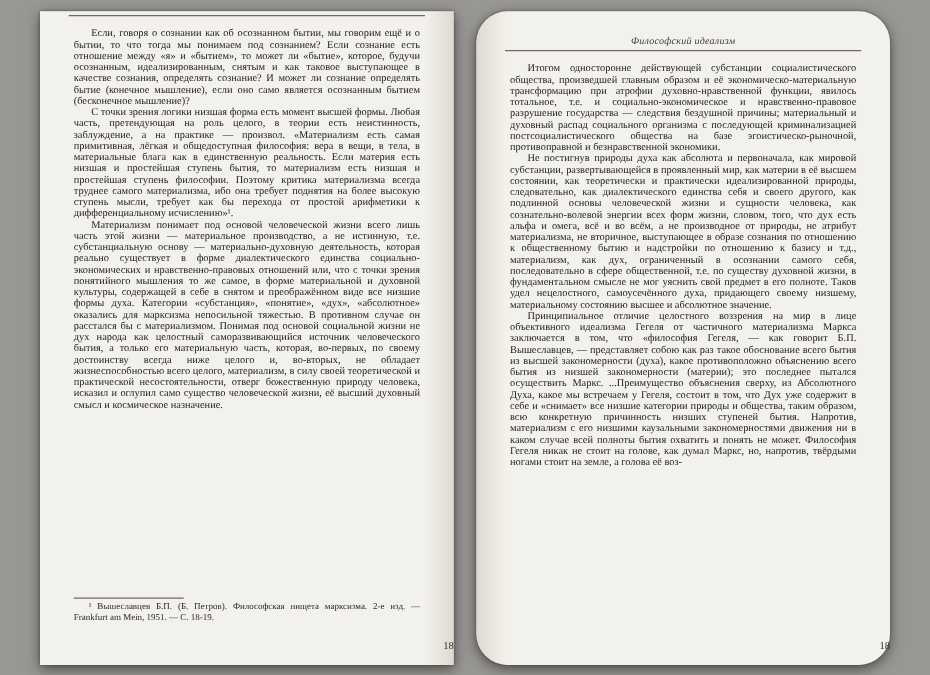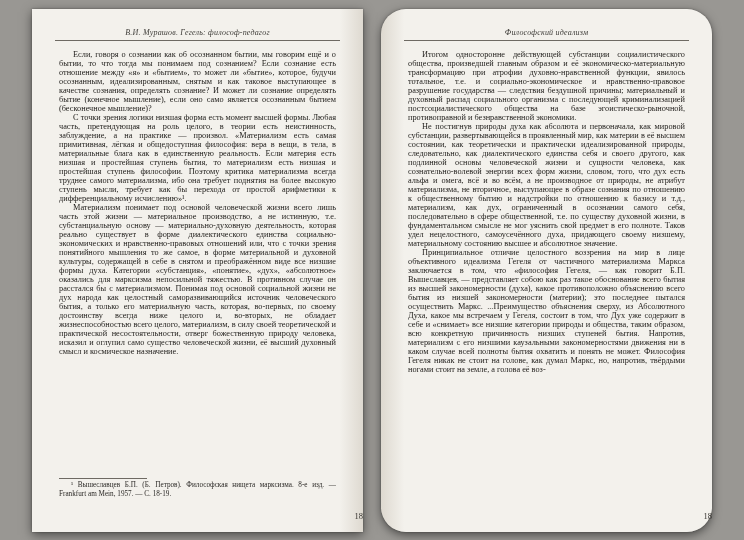--- a/index.html
+++ b/index.html
@@ -87,30 +87,29 @@
     font-size: 8.5px;
     color: #34322e;
   }
 </style>
 </head>
 <body>
 
 <div class="spread">
 
   <div class="page left">
-    <div class="running-head">В.И. Мурашов. Гегель: философ-педагог</div>
     <div class="head-rule"></div>
     <div class="body-text">
       <p class="para">Если, говоря о сознании как об осознанном бытии, мы говорим ещё и о бытии, то что тогда мы понимаем под сознанием? Если сознание есть отношение между «я» и «бытием», то может ли «бытие», которое, будучи осознанным, идеализированным, снятым и как таковое выступающее в качестве сознания, определять сознание? И может ли сознание определять бытие (конечное мышление), если оно само является осознанным бытием (бесконечное мышление)?</p>
       <p class="para">С точки зрения логики низшая форма есть момент высшей формы. Любая часть, претендующая на роль целого, в теории есть неистинность, заблуждение, а на практике — произвол. «Материализм есть самая примитивная, лёгкая и общедоступная философия: вера в вещи, в тела, в материальные блага как в единственную реальность. Если материя есть низшая и простейшая ступень бытия, то материализм есть низшая и простейшая ступень философии. Поэтому критика материализма всегда труднее самого материализма, ибо она требует поднятия на более высокую ступень мысли, требует как бы перехода от простой арифметики к дифференциальному исчислению»¹.</p>
       <p class="para">Материализм понимает под основой человеческой жизни всего лишь часть этой жизни — материальное производство, а не истинную, т.е. субстанциальную основу — материально-духовную деятельность, которая реально существует в форме диалектического единства социально-экономических и нравственно-правовых отношений или, что с точки зрения понятийного мышления то же самое, в форме материальной и духовной культуры, содержащей в себе в снятом и преображённом виде все низшие формы духа. Категории «субстанция», «понятие», «дух», «абсолютное» оказались для марксизма непосильной тяжестью. В противном случае он расстался бы с материализмом. Понимая под основой социальной жизни не дух народа как целостный саморазвивающийся источник человеческого бытия, а только его материальную часть, которая, во-первых, по своему достоинству всегда ниже целого и, во-вторых, не обладает жизнеспособностью всего целого, материализм, в силу своей теоретической и практической несостоятельности, отверг божественную природу человека, исказил и оглупил само существо человеческой жизни, её высший духовный смысл и космическое назначение.</p>
     </div>
     <div class="footnote-block">
       <div class="footnote-rule"></div>
-      <p class="footnote">¹ Вышеславцев Б.П. (Б. Петров). Философская нищета марксизма. 8-е изд. — Frankfurt am Mein, 1957. — С. 18-19.</p>
+      <p class="footnote">¹ Вышеславцев Б.П. (Б. Петров). Философская нищета марксизма. 2-е изд. — Frankfurt am Mein, 1951. — С. 18-19.</p>
     </div>
     <div class="page-number">18</div>
   </div>
 
   <div class="page right">
     <div class="running-head">Философский идеализм</div>
     <div class="head-rule"></div>
     <div class="body-text">
       <p class="para">Итогом односторонне действующей субстанции социалистического общества, произведшей главным образом и её экономическо-материальную трансформацию при атрофии духовно-нравственной функции, явилось тотальное, т.е. и социально-экономическое и нравственно-правовое разрушение государства — следствия бездушной причины; материальный и духовный распад социального организма с последующей криминализацией постсоциалистического общества на базе эгоистическо-рыночной, противоправной и безнравственной экономики.</p>
       <p class="para">Не постигнув природы духа как абсолюта и первоначала, как мировой субстанции, развертывающейся в проявленный мир, как материи в её высшем состоянии, как теоретически и практически идеализированной природы, следовательно, как диалектического единства себя и своего другого, как подлинной основы человеческой жизни и сущности человека, как сознательно-волевой энергии всех форм жизни, словом, того, что дух есть альфа и омега, всё и во всём, а не производное от природы, не атрибут материализма, не вторичное, выступающее в образе сознания по отношению к общественному бытию и надстройки по отношению к базису и т.д., материализм, как дух, ограниченный в осознании самого себя, последовательно в сфере общественной, т.е. по существу духовной жизни, в фундаментальном смысле не мог уяснить свой предмет в его полноте. Таков удел нецелостного, самоусечённого духа, придающего своему низшему, материальному состоянию высшее и абсолютное значение.</p>

